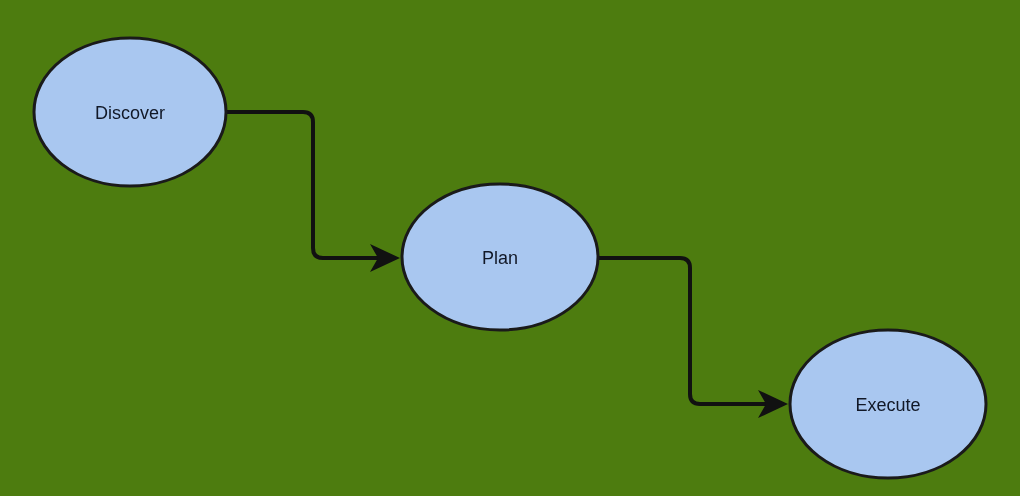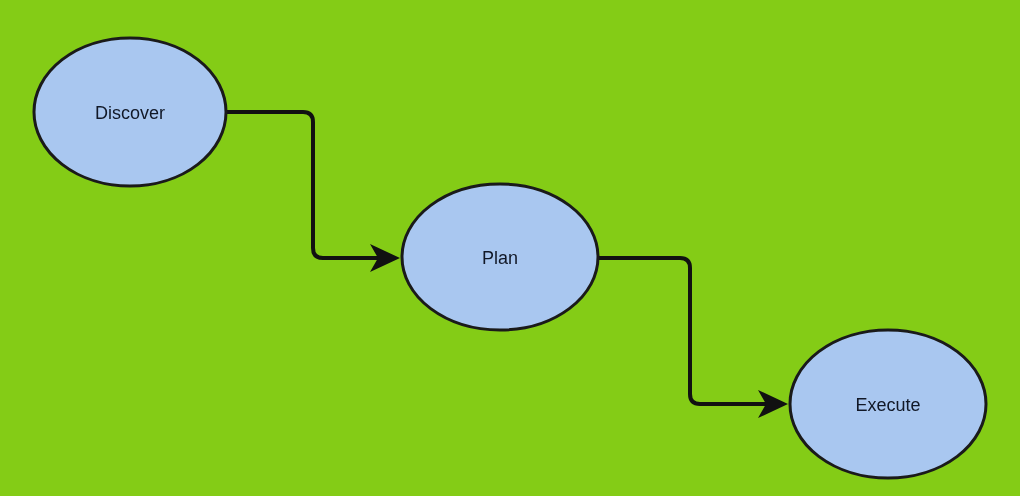--- a/index.html
+++ b/index.html
@@ -44,21 +44,21 @@
     stroke-linecap: butt;
     stroke-linejoin: round;
   }
   .edge-arrowhead {
     stroke-width: 0;
   }
 </style>
 </head>
 <body>
 
-<div id="diagram-canvas" style="width: 1020px; height: 496px; background: #84cc16;">
+<div id="diagram-canvas" style="width: 1020px; height: 496px; background: #4d7c0f;">
   <svg id="diagram-svg" viewBox="0 0 1020 496" xmlns="http://www.w3.org/2000/svg" style="width: 1020px; height: 496px;">
 
     <g>
       <path class="edge-path" d="M 224 112 L 303 112 Q 313 112 313 122 L 313 248 Q 313 258 323 258 L 382 258" stroke="#111111" stroke-width="4"></path>
       <polygon class="edge-arrowhead" points="400,258 370,244 378,258 370,272" fill="#111111"></polygon>
     </g>
 
     <g>
       <path class="edge-path" d="M 598 258 L 680 258 Q 690 258 690 268 L 690 394 Q 690 404 700 404 L 770 404" stroke="#111111" stroke-width="4"></path>
       <polygon class="edge-arrowhead" points="788,404 758,390 766,404 758,418" fill="#111111"></polygon>

